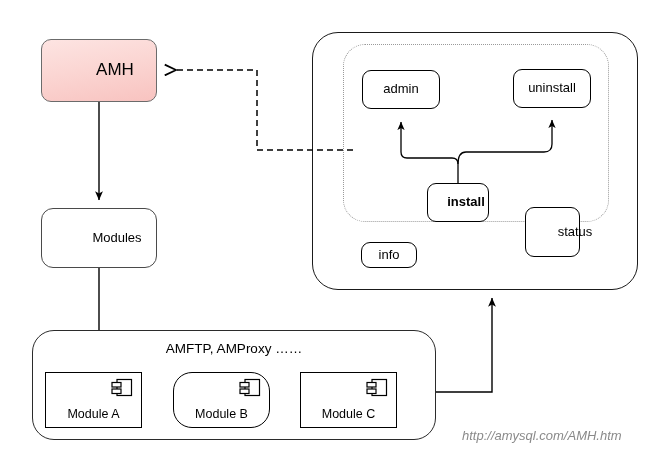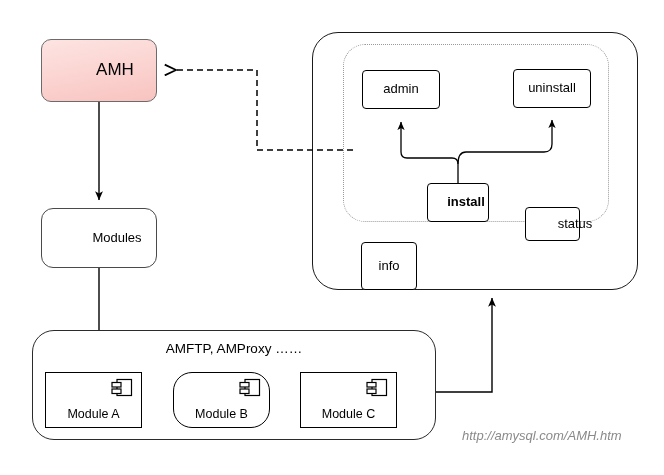--- a/index.html
+++ b/index.html
@@ -18,21 +18,21 @@
     background-position: 0px 0px;
     overflow: hidden;
     font-family: "Liberation Sans", sans-serif;
   }
 
   
   .node {
     position: absolute;
     box-sizing: border-box;
     border: 1px solid #000000;
-    border-radius: 4px;
+    border-radius: 9px;
     background: #ffffff;
     display: flex;
     align-items: center;
     justify-content: center;
     color: #000000;
     font-size: 13px;
     line-height: 1.1;
     text-align: center;
     z-index: 5;
   }
@@ -84,22 +84,22 @@
     box-sizing: border-box;
     border: 1.5px dotted #9a9a9a;
     border-radius: 22px;
     background: transparent;
     z-index: 3;
   }
 
   #node-admin   { left: 362px; top: 70px;  width: 78px;  height: 39px; }
   #node-uninstall{left: 513px; top: 69px;  width: 78px;  height: 39px; }
   #node-install { left: 427px; top: 183px; width: 62px;  height: 39px; font-weight: bold; padding-left: 16px; }
-  #node-status  { left: 525px; top: 207px; width: 55px;  height: 34px; padding-left: 45px; }
-  #node-info    { left: 361px; top: 242px; width: 56px;  height: 48px; text-align: right; }
+  #node-status  { left: 525px; top: 207px; width: 55px;  height: 50px; padding-left: 45px; }
+  #node-info    { left: 361px; top: 242px; width: 56px;  height: 26px; text-align: right; }
 
   
   #modules-container {
     position: absolute;
     left: 32px;
     top: 330px;
     width: 404px;
     height: 110px;
     box-sizing: border-box;
     border: 1.4px solid #2b2b2b;

